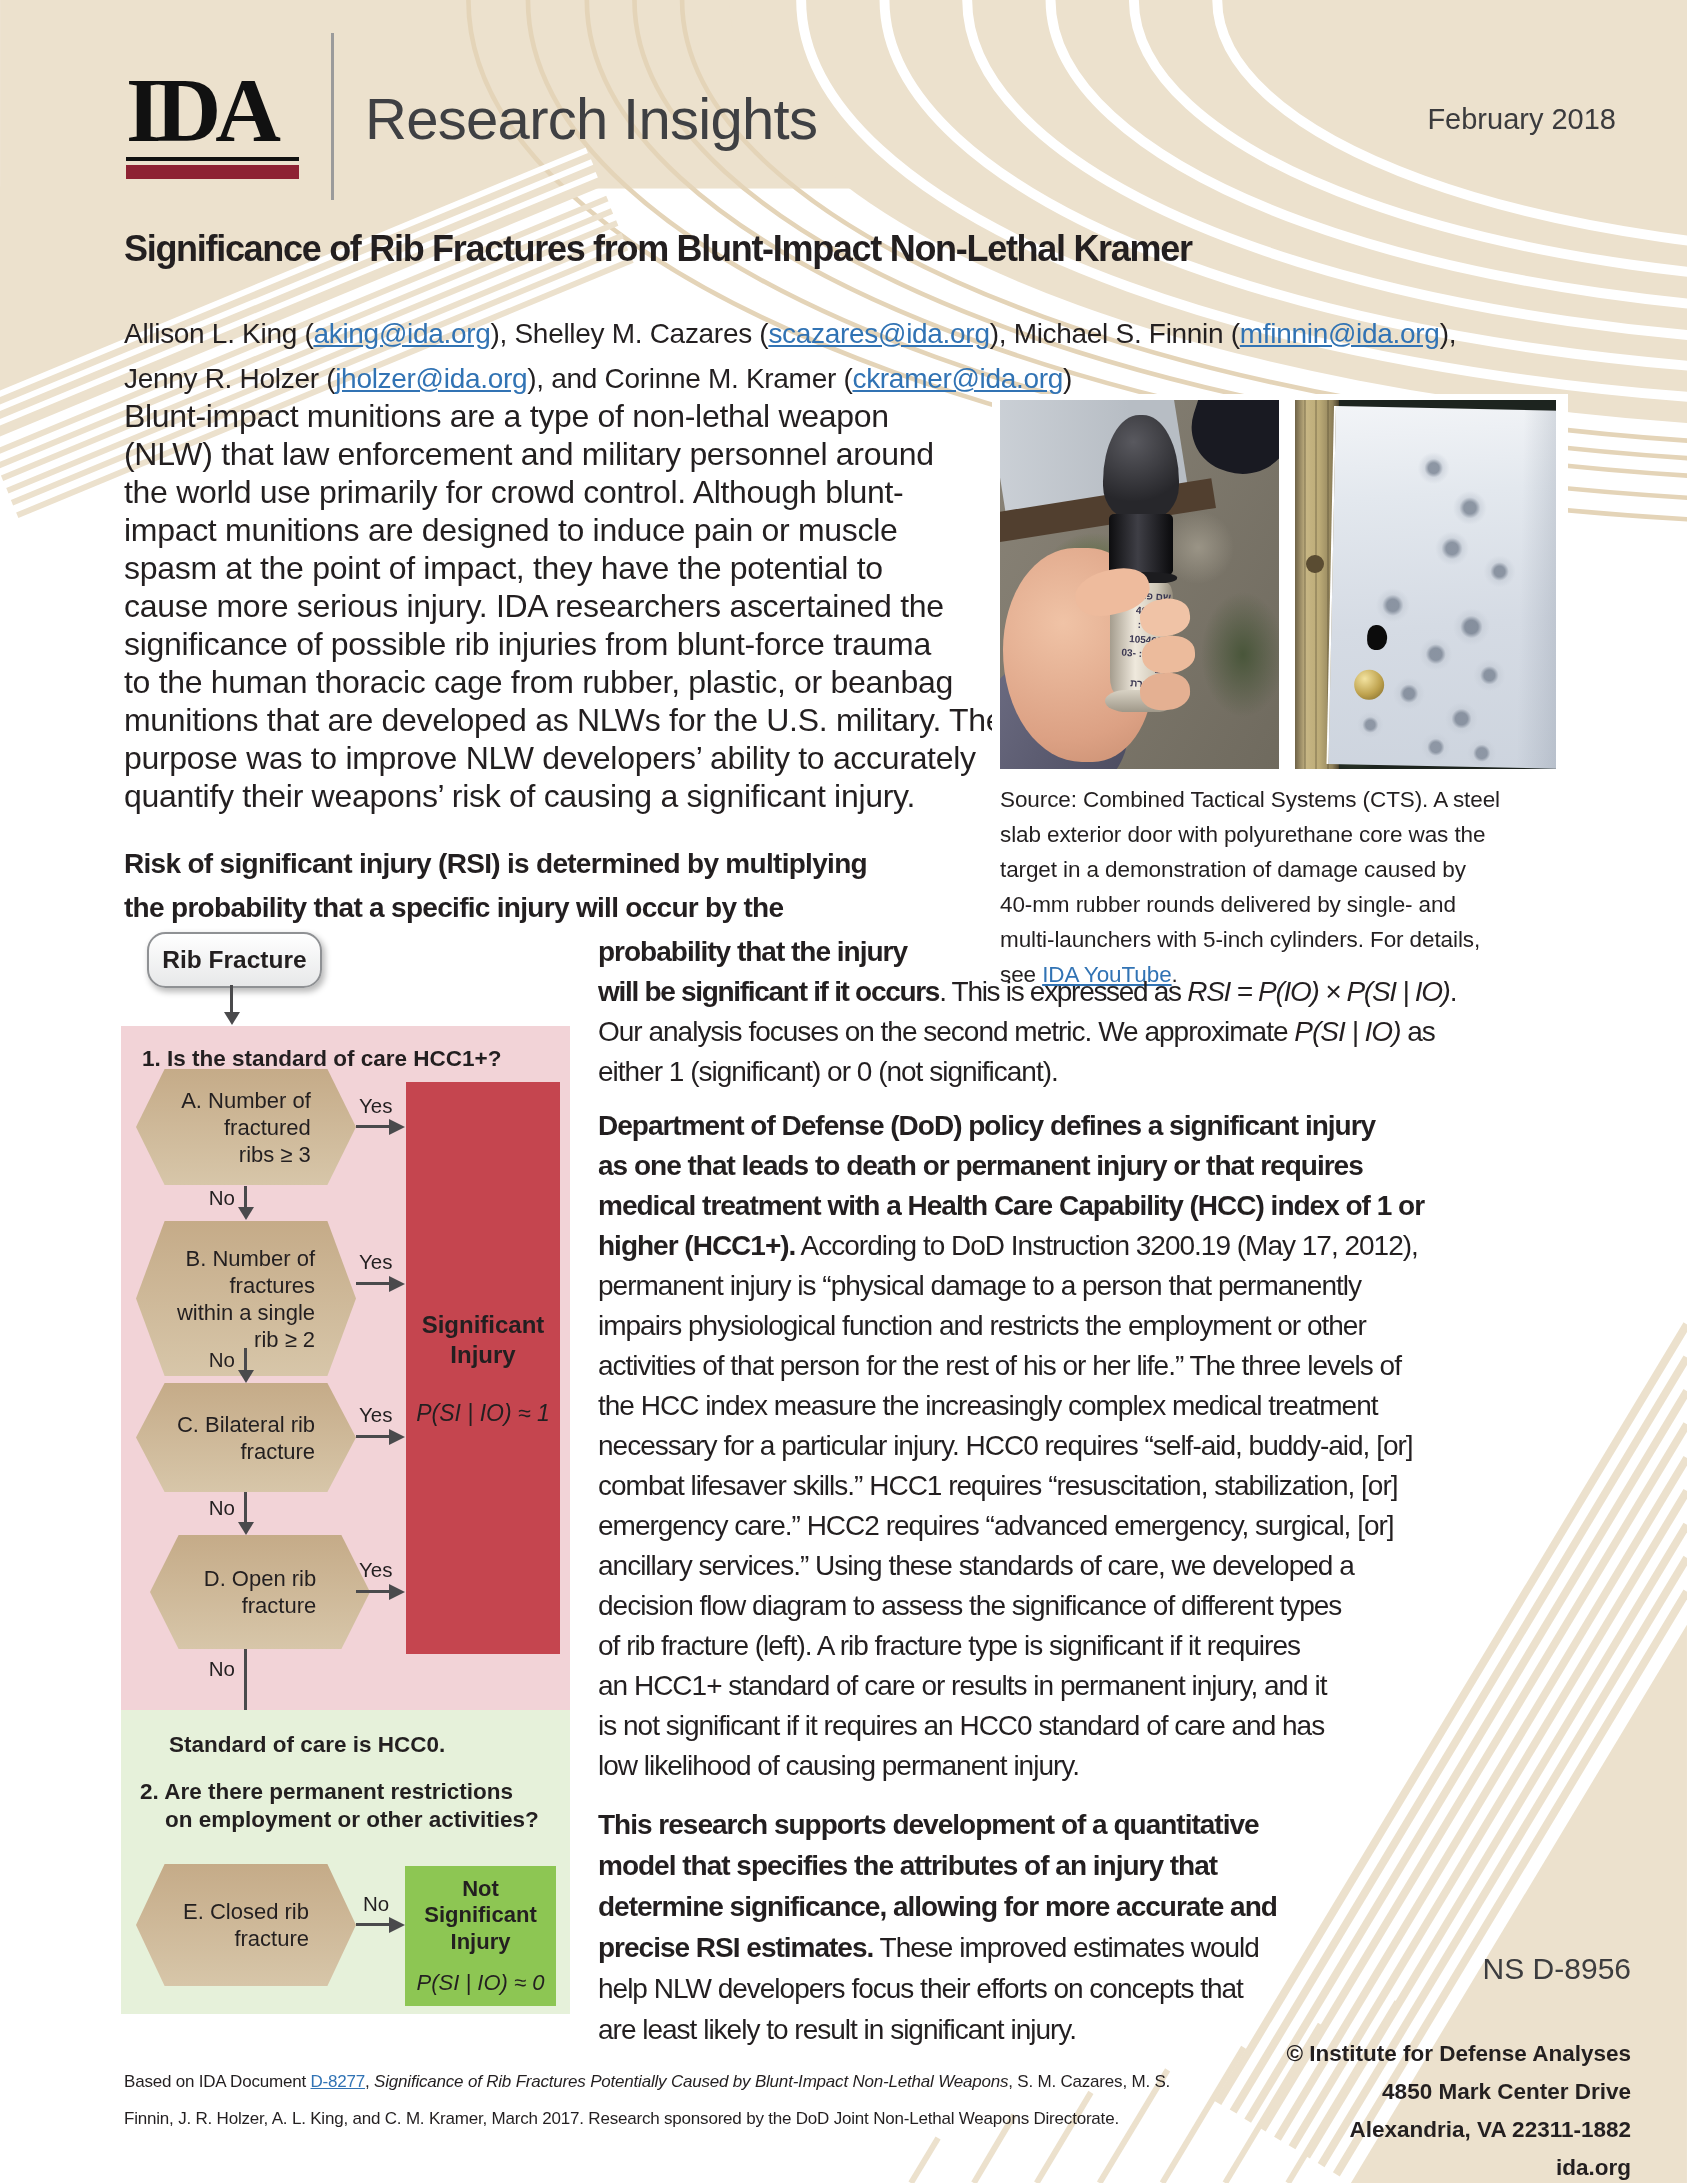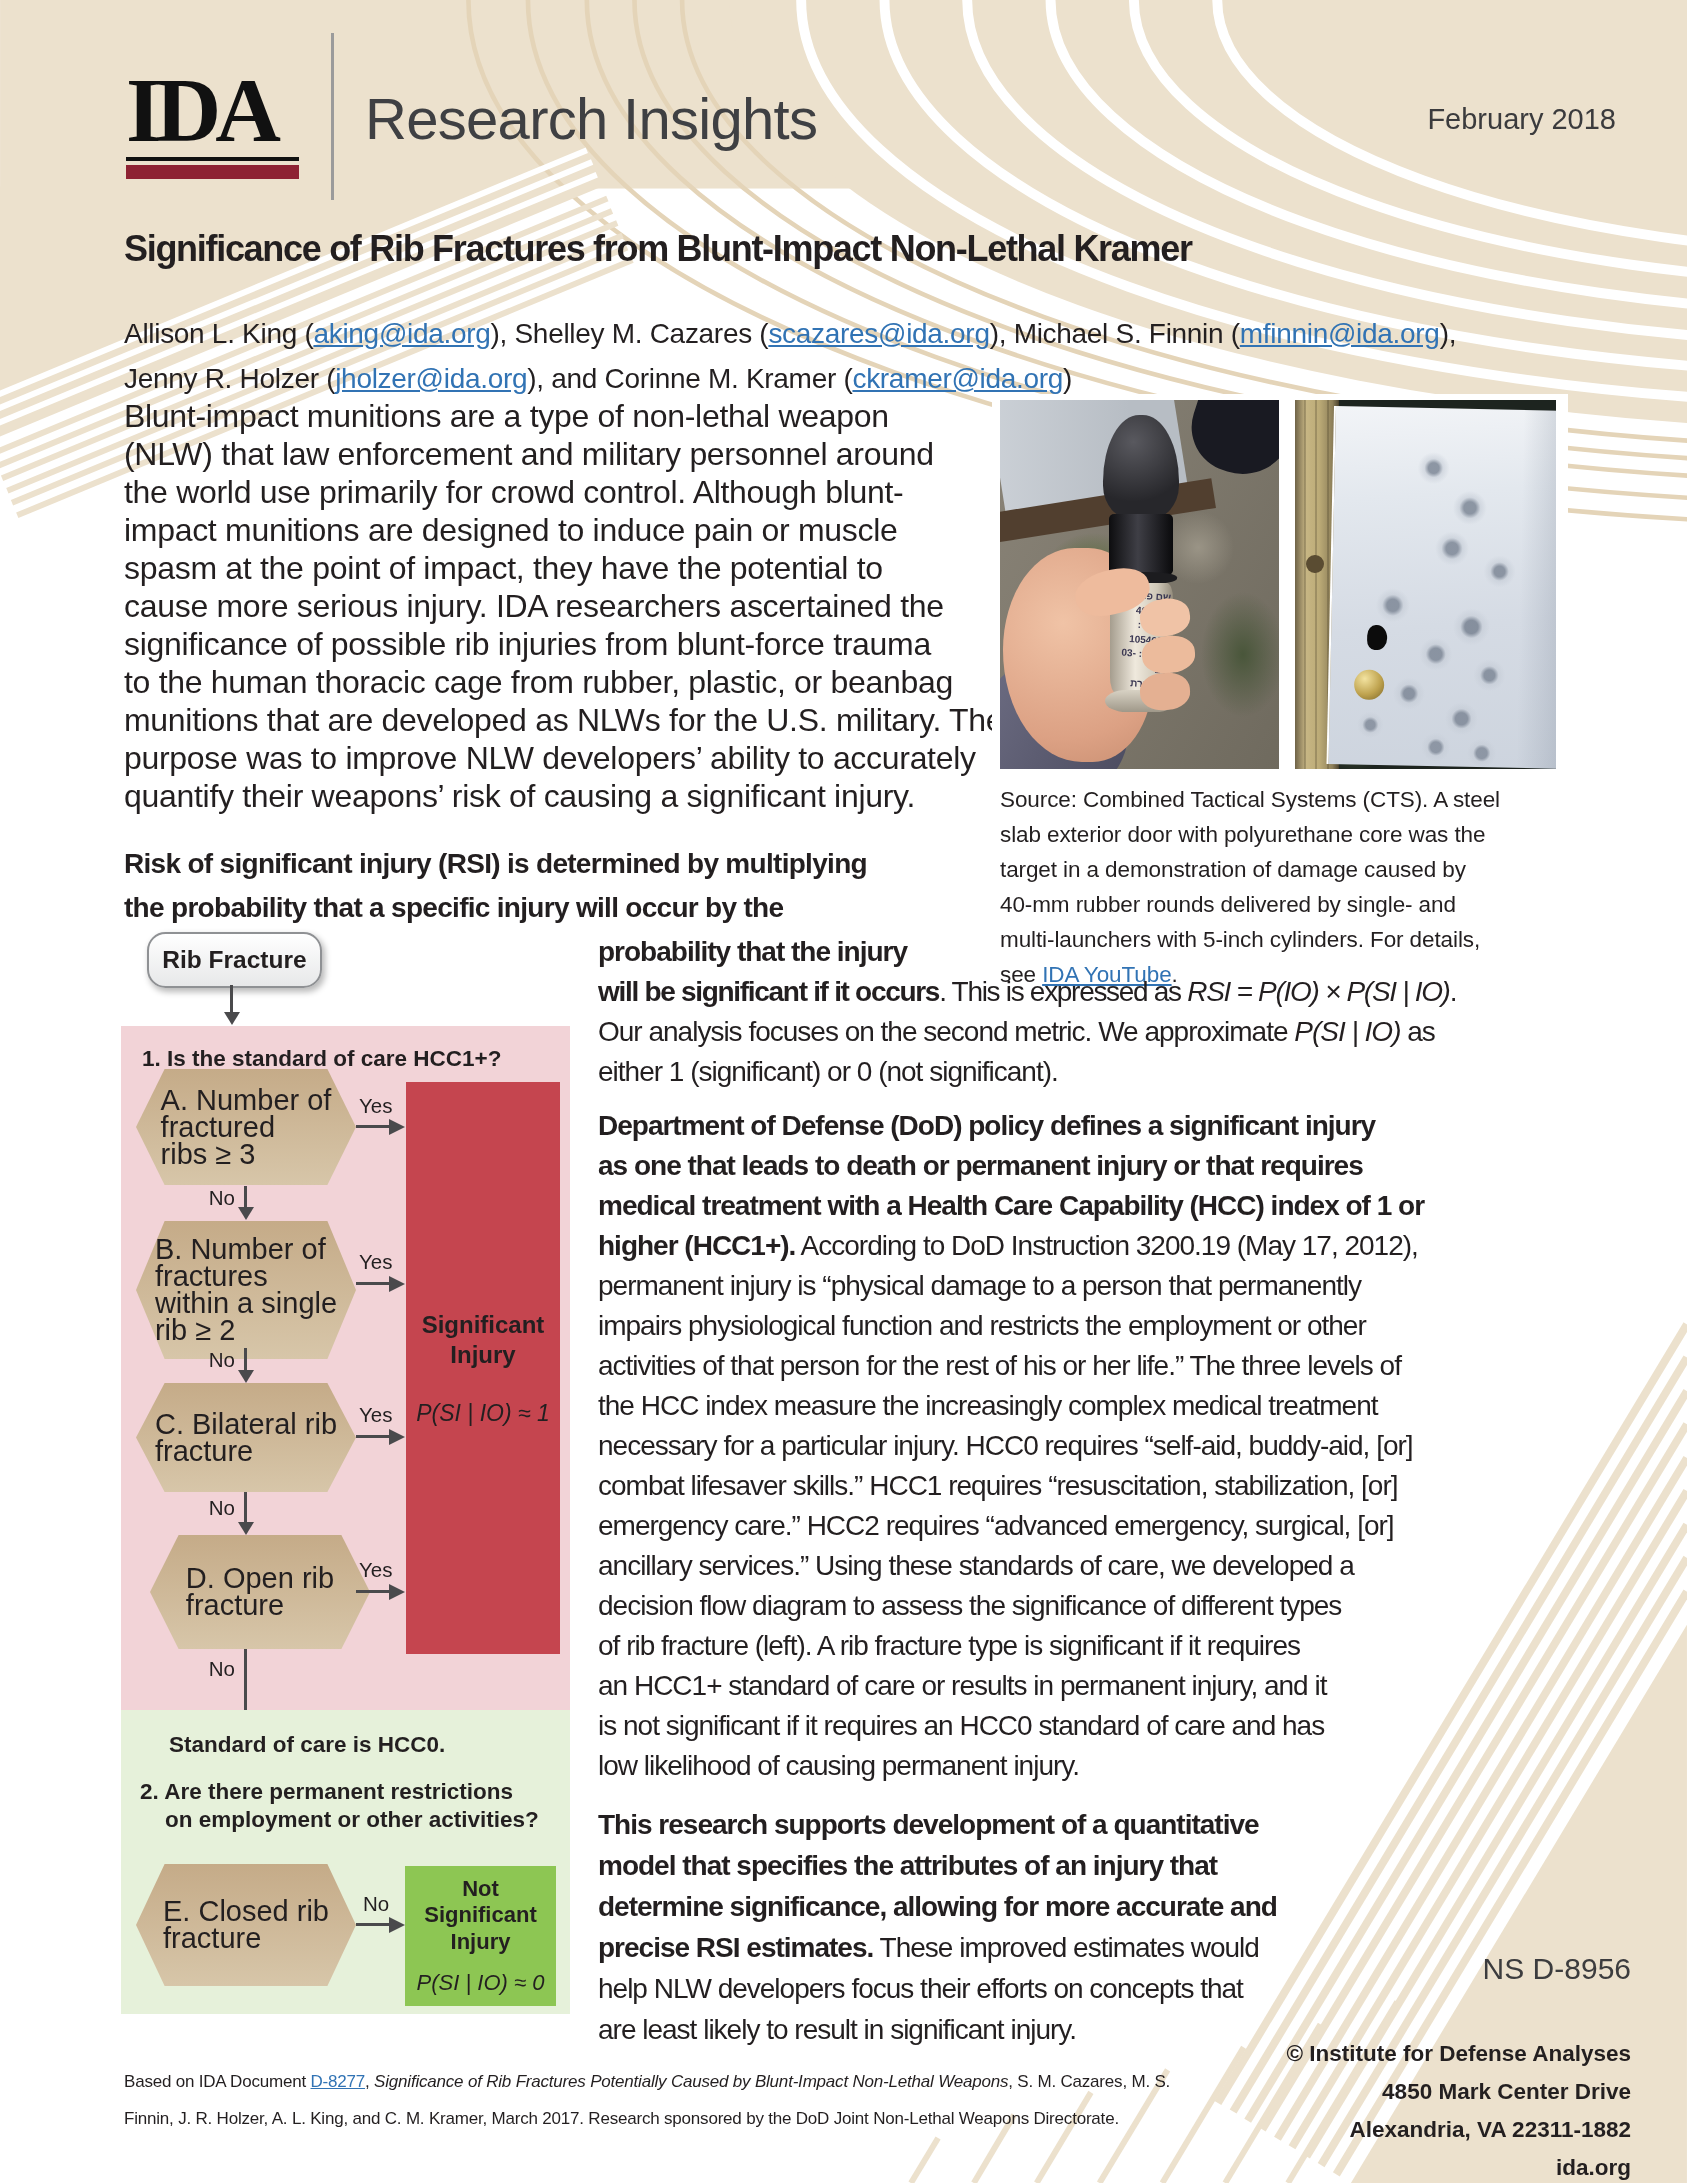--- a/index.html
+++ b/index.html
@@ -32,22 +32,22 @@
   .caption{font-size:22.5px;line-height:35px;letter-spacing:-0.1px;}
 
   
   .pill{border:2px solid #8f9194;border-radius:18.5px;background:linear-gradient(180deg,#ffffff,#e7e8e9);
         box-shadow:2.6px 3.3px 6px rgba(0,0,0,.28);display:flex;align-items:center;justify-content:center;
         font-weight:bold;font-size:24.5px;}
   .panel-pink{background:#f2d3d7;}
   .panel-green{background:#e6f1da;}
   .hex{clip-path:polygon(13% 0,87% 0,100% 50%,87% 100%,13% 100%,0 50%);
        background:linear-gradient(180deg,#c5ab88,#d7c6a9);
-       display:flex;align-items:center;justify-content:center;text-align:left;
-       font-size:29px;line-height:27px;white-space:pre;}
+       display:flex;align-items:center;justify-content:center;text-align:right;
+       font-size:22px;line-height:27px;white-space:pre;}
   .redbox{background:#c5454f;display:flex;flex-direction:column;align-items:center;justify-content:center;
           gap:30px;text-align:center;}
   .greenbox{background:#8dc653;display:flex;flex-direction:column;align-items:center;justify-content:center;
           gap:14.6px;text-align:center;}
   .boxlabel{font-weight:bold;font-size:24px;line-height:30px;white-space:pre;}
   .boxformula{font-style:italic;font-size:23px;}
   .qtext{font-weight:bold;font-size:22.5px;line-height:28.4px;}
   .flowlabel{font-size:20.5px;text-align:center;}
   .vline{width:3.3px;background:#4a4a4c;}
   .vhead{width:0;height:0;border-left:8px solid transparent;border-right:8px solid transparent;border-top:13.2px solid #4a4a4c;}
@@ -257,21 +257,21 @@
     <div class="abs pill" style="left:41px;top:8.6px;width:171px;height:52px;">Rib Fracture</div>
     <div class="abs vline" style="left:124px;top:62px;height:28px;"></div>
     <div class="abs vhead" style="left:118px;top:89px;"></div>
 
     <div class="abs panel-pink" style="left:15px;top:103px;width:449px;height:685px;"></div>
     <div class="abs qtext" style="left:36px;top:122px;">1. Is the standard of care HCC1+?</div>
 
     <div class="abs hex" style="left:30px;top:146px;width:220px;height:116px;">A. Number of
 fractured
 ribs ≥ 3</div>
-    <div class="abs hex" style="left:30px;top:298px;width:220px;height:138px;">B. Number of
+    <div class="abs hex" style="left:30px;top:298px;width:220px;height:155px;">B. Number of
 fractures
 within a single
 rib ≥ 2</div>
     <div class="abs hex" style="left:30px;top:460px;width:220px;height:109px;">C. Bilateral rib
 fracture</div>
     <div class="abs hex" style="left:44px;top:612px;width:220px;height:114px;">D. Open rib
 fracture</div>
 
     <div class="abs redbox" style="left:300px;top:159px;width:154px;height:572px;">
       <div class="boxlabel">Significant

